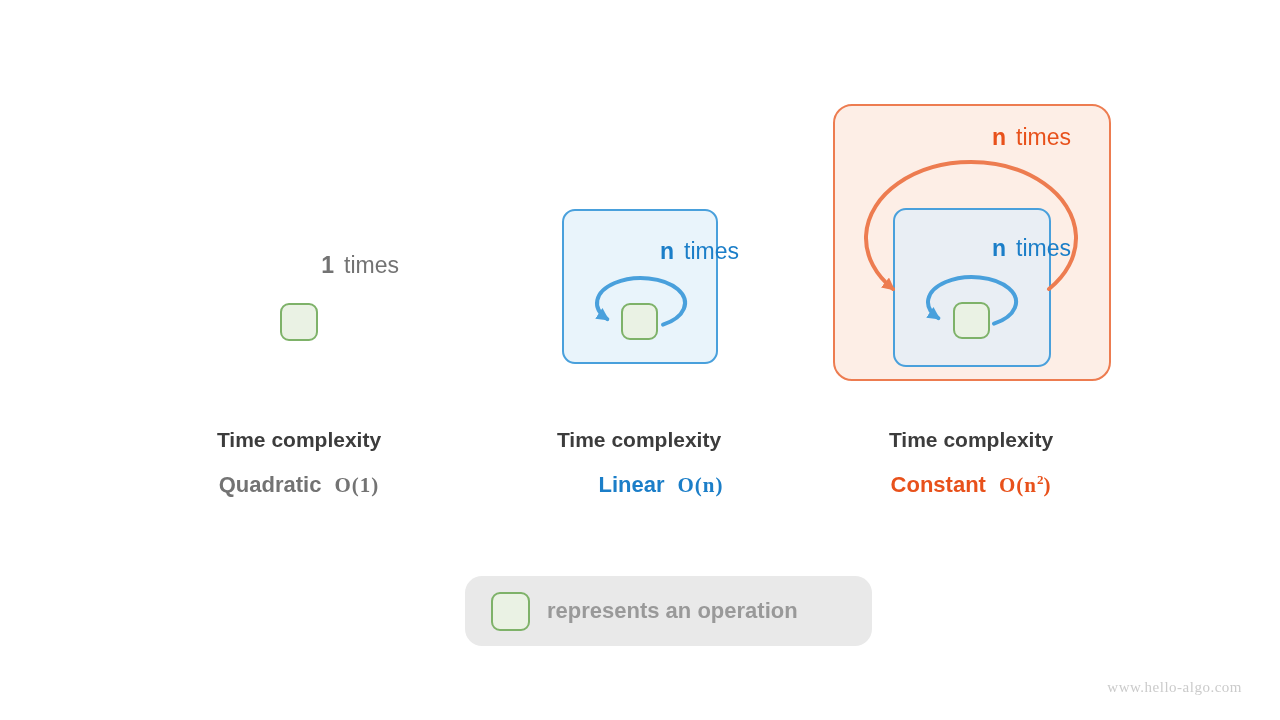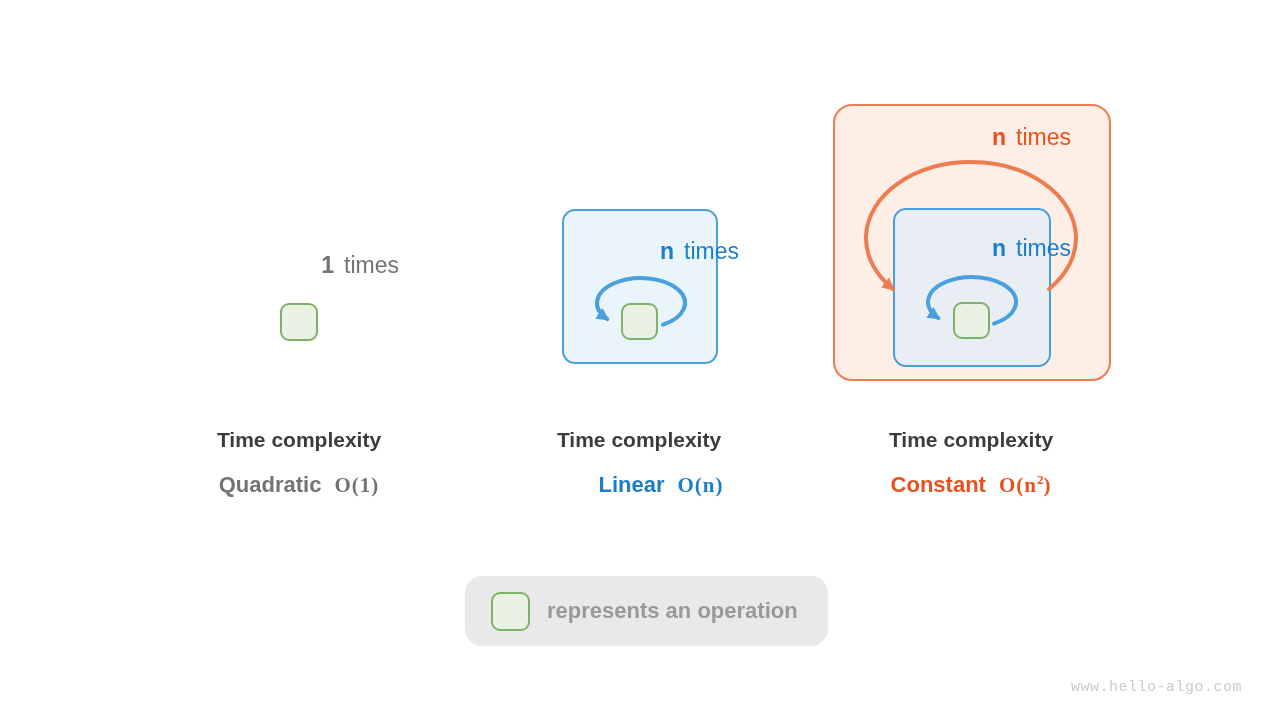--- a/index.html
+++ b/index.html
@@ -58,34 +58,34 @@
   .cap-comp .notation {
     font-family: Liberation Serif, serif;
     font-size: 21px; font-weight: 700;
     margin-left: 13px; letter-spacing: 1px;
   }
   .cap-comp .sup { font-size: 13px; vertical-align: 8px; letter-spacing: 0; }
 
   
   .legend {
     position: absolute; left: 465px; top: 576px;
-    width: 363px; height: 70px;
+    width: 407px; height: 70px;
     background: #e9e9e9; border-radius: 17px;
     display: flex; align-items: center;
   }
   .legend .op-box { position: static; margin-left: 26px; width: 39px; height: 39px; flex: 0 0 auto; }
   .legend-text {
     margin-left: 17px; font-weight: 700; font-size: 22px; color: #999999;
     white-space: nowrap;
   }
 
   
   .watermark {
     position: absolute; right: 38px; top: 679px;
-    font-family: Liberation Mono, monospace;
+    font-family: Liberation Serif, serif;
     font-size: 15px; color: #cbcbcb; letter-spacing: 0.5px;
   }
 </style>
 </head>
 <body>
 
 <div class="canvas">
 
   <section>
     <div class="times green-text" style="left:199px; top:252px;">

